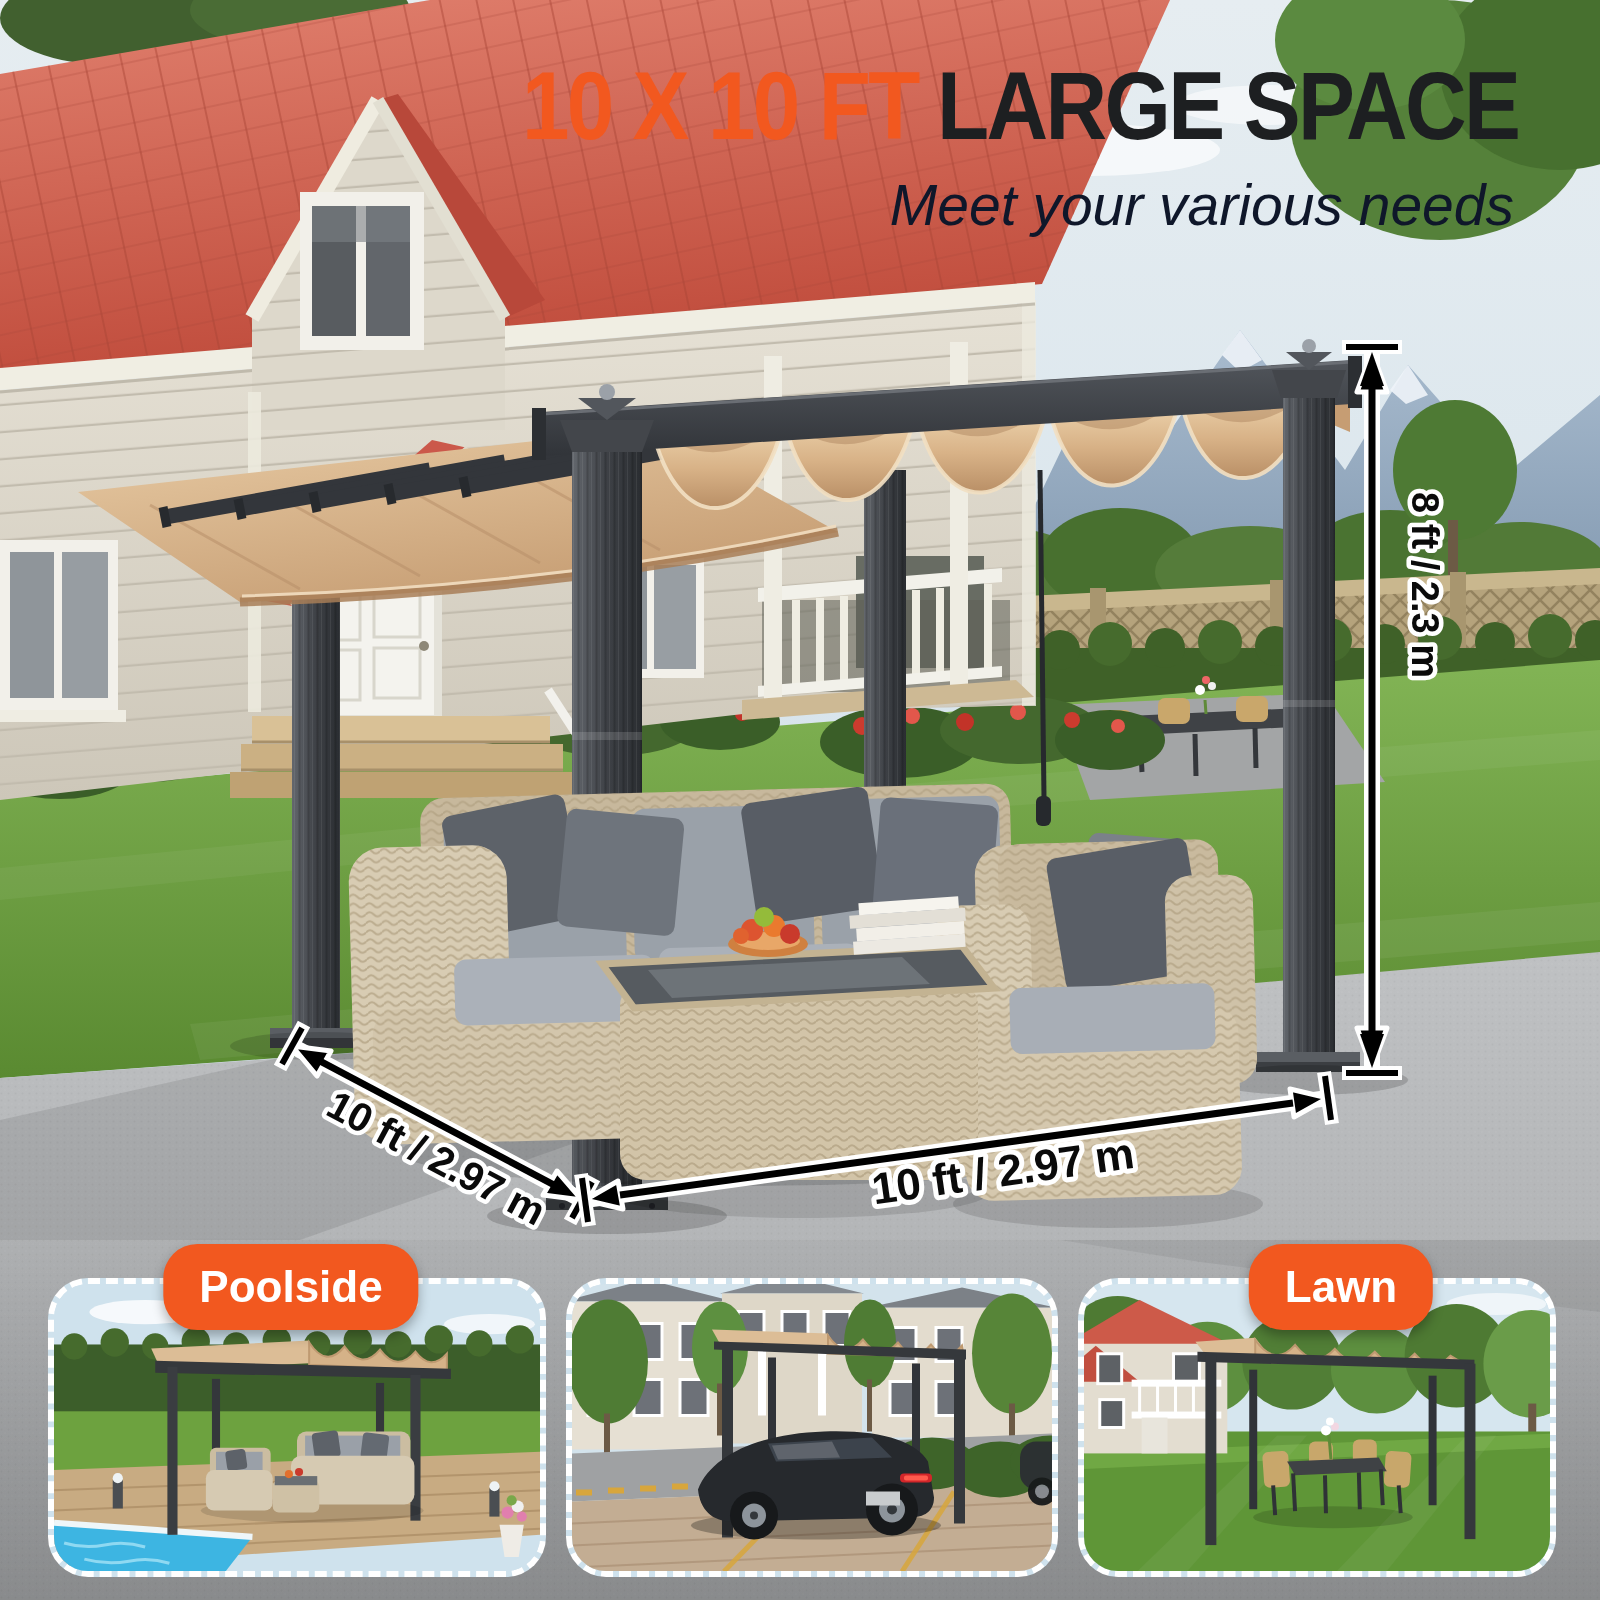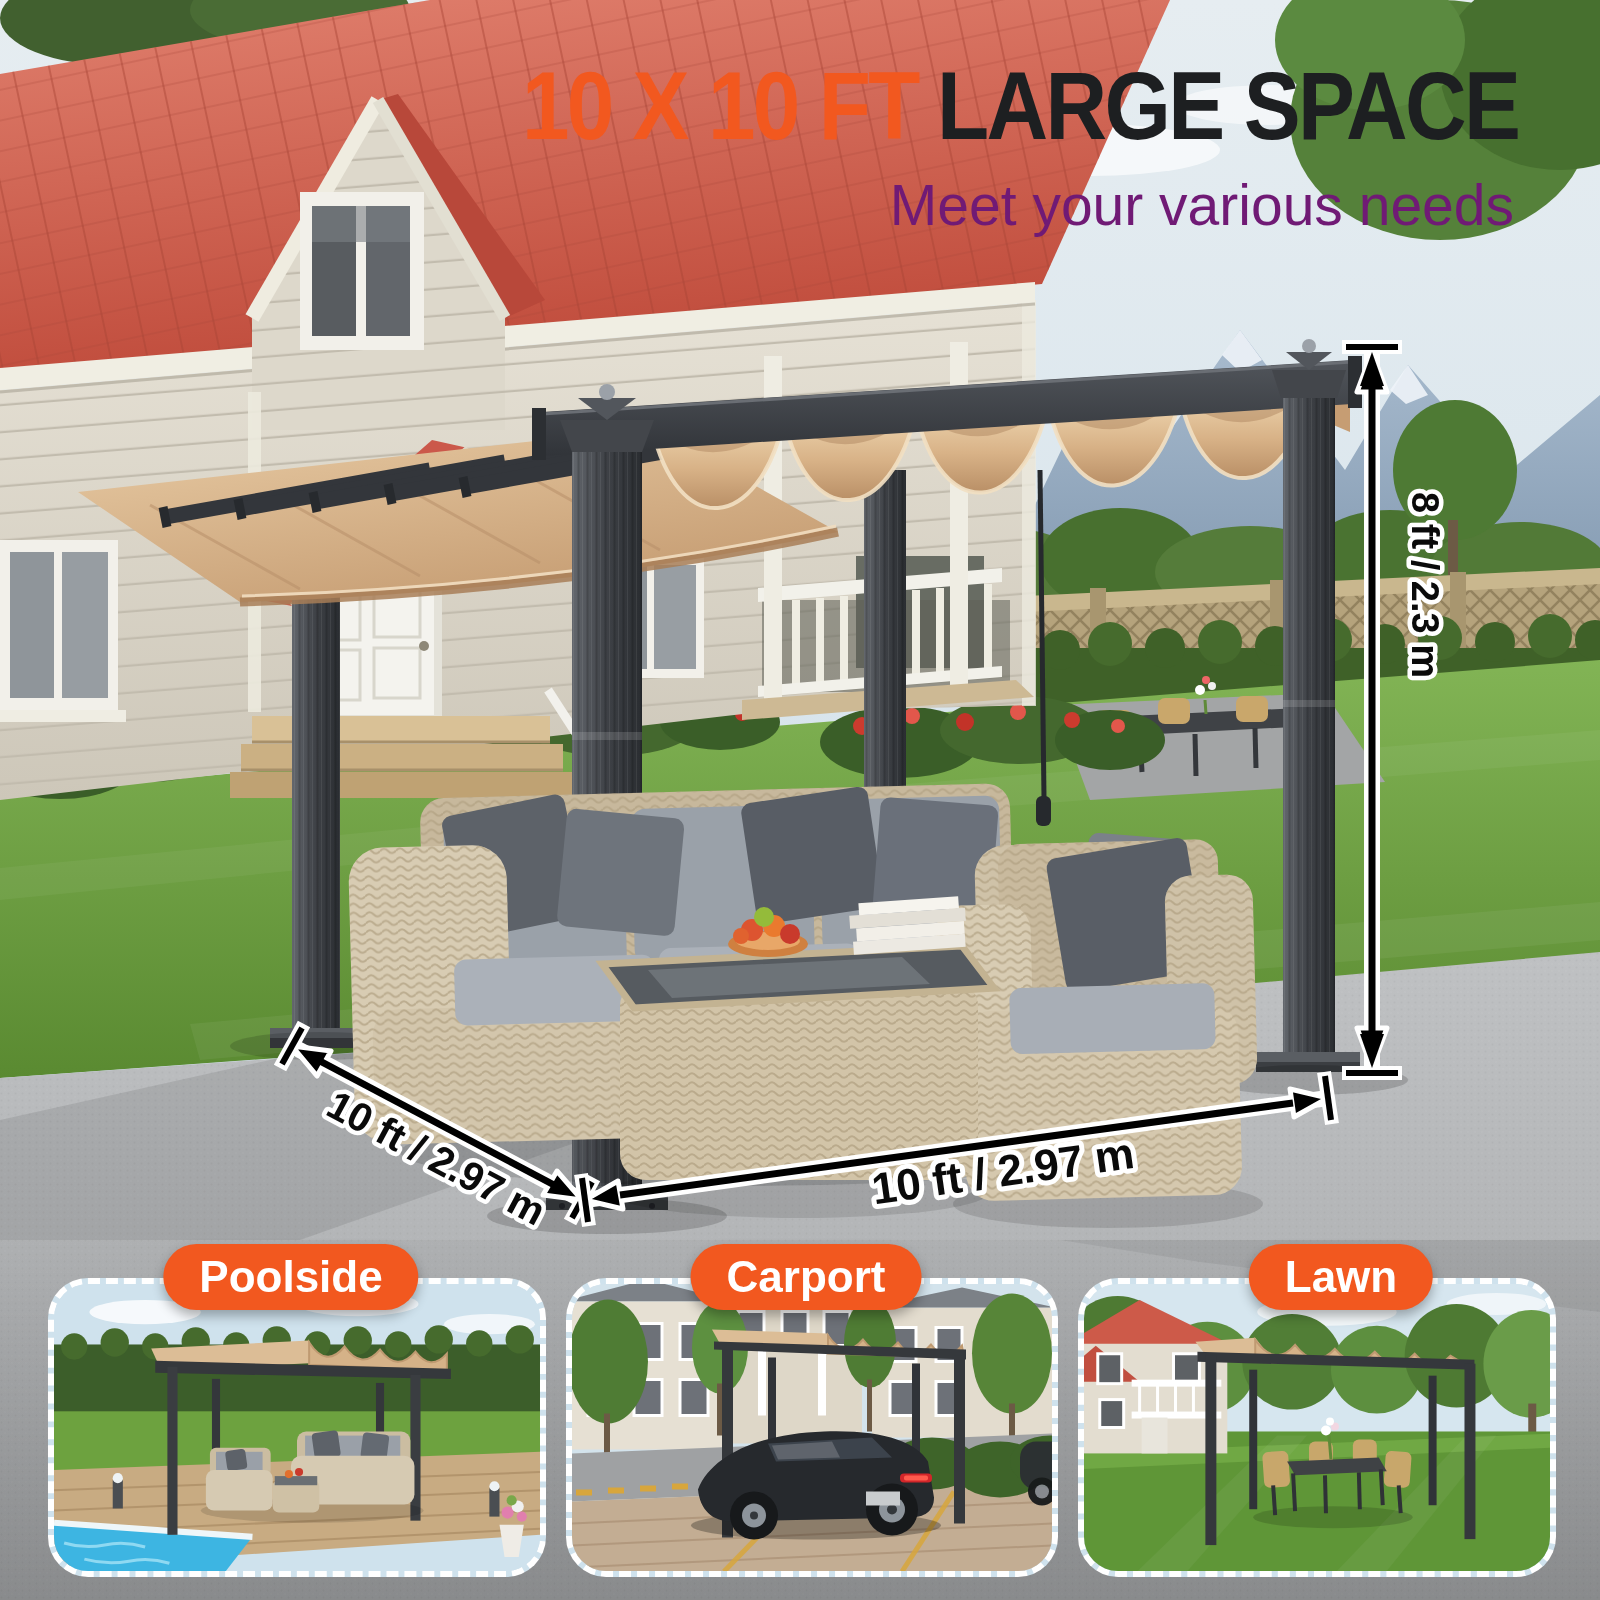--- a/index.html
+++ b/index.html
@@ -3,26 +3,26 @@
 <meta charset="utf-8">
 <style>
   html,body{margin:0;padding:0;background:#8e8f91;}
   .stage{position:relative;width:1600px;height:1600px;overflow:hidden;background:#b5b6b8;
          font-family:"Liberation Sans",sans-serif;}
   .scene{position:absolute;left:0;top:0;width:1600px;height:1600px;display:block;}
   .hero{position:absolute;top:50px;right:82px;text-align:right;}
   .hero h1{margin:0;font-size:97px;font-weight:700;letter-spacing:-3px;color:#1d1f21;
            white-space:nowrap;transform:scaleX(.88);transform-origin:100% 50%;}
   .hero h1 .hl{color:#f2581f;margin-right:22px;}
-  .hero .sub{margin:10px 4px 6px 0;font-size:57px;font-weight:400;color:#701a75;letter-spacing:0;}
+  .hero .sub{margin:10px 4px 6px 0;font-size:57px;font-weight:400;color:#0f172a;letter-spacing:0;font-style:italic;}
   .thumb{position:absolute;top:1278px;height:287px;margin:0;border:6px dashed #ffffff;
          border-radius:40px;overflow:hidden;background:#cfe2ed;}
   .t1{left:48px;width:486px}.t2{left:566px;width:480px}.t3{left:1078px;width:466px}
   .thumb svg{display:block;width:100%;height:100%;}
-  .badge{position:absolute;top:1244px;height:66px;line-height:66px;padding:0 36px;background:#f2581f;
+  .badge{position:absolute;top:1244px;height:66px;line-height:66px;padding:10px 36px;background:#f2581f;
          color:#fff;font-size:44px;font-weight:700;border-radius:34px;transform:translateX(-50%);
          box-shadow:0 6px 12px rgba(0,0,0,.30);white-space:nowrap;}
   .b1{left:291px}.b2{left:806px}.b3{left:1341px}
   .dim-label{font-family:"Liberation Sans",sans-serif;font-weight:700;fill:#0a0a0a;stroke:#ffffff;
              paint-order:stroke;stroke-linejoin:round;text-anchor:middle;}
 </style>
 </head>
 <body>
 
 <div class="stage">
@@ -743,16 +743,15 @@
           </g>
         <line x1="252" y1="152" x2="254" y2="176" stroke="#5f8a38" stroke-width="3"></line>
         <circle cx="249" cy="147" r="5" fill="#ffffff"></circle>
           <circle cx="258" cy="143" r="4" fill="#f2d7e2"></circle>
           <circle cx="253" cy="138" r="4" fill="#ffffff"></circle>
       </g>
     </svg>
   </figure>
 
   <div class="badge b1">Poolside</div>
-  <div class="badge b2">Carport</div>
   <div class="badge b3">Lawn</div>
 
 </div>
 
 </body></html>

